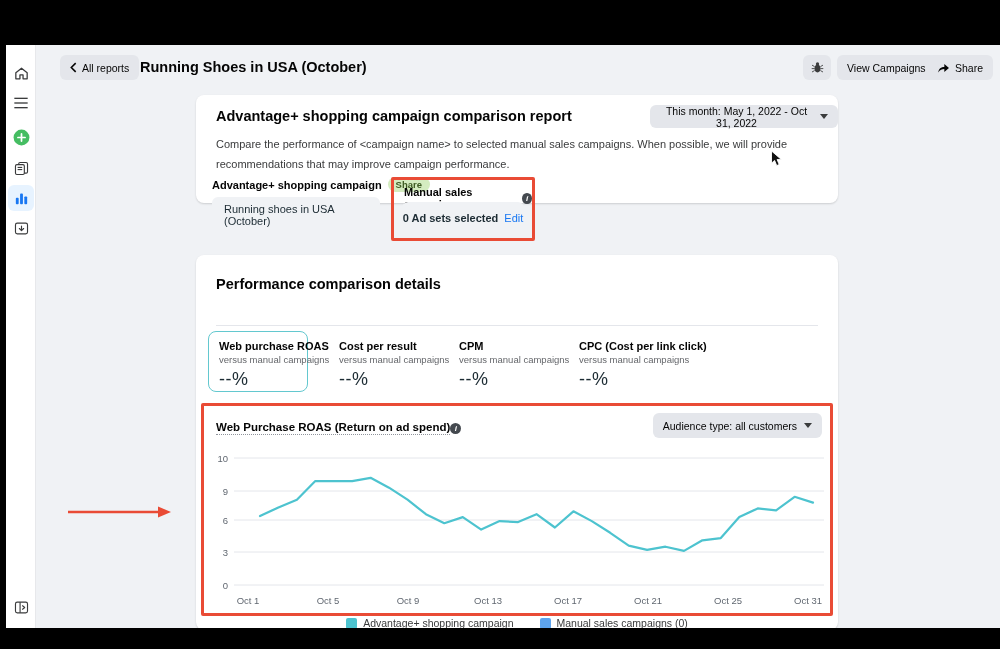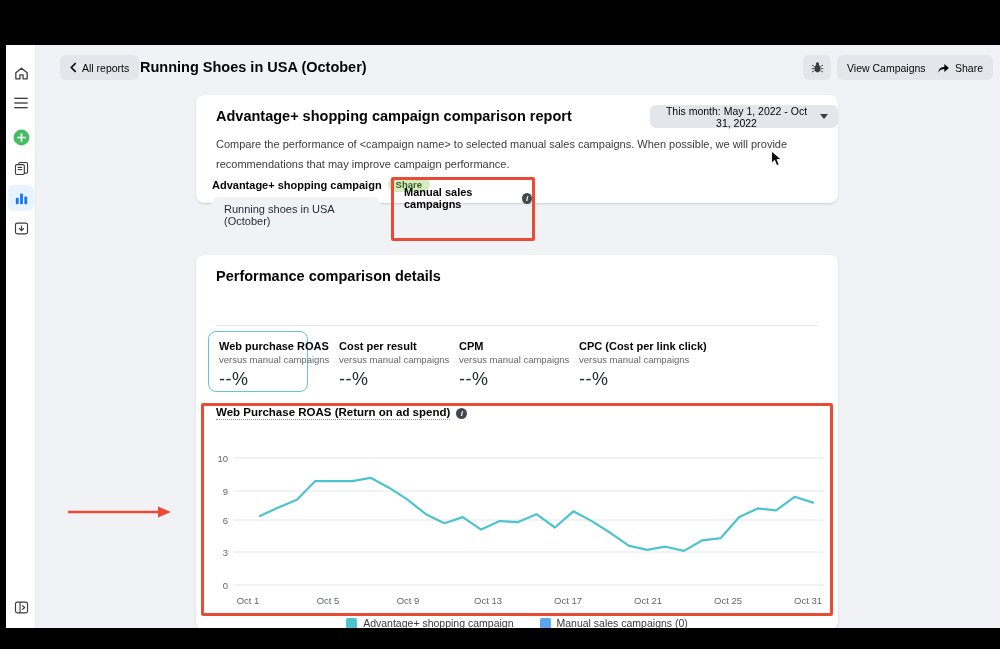--- a/index.html
+++ b/index.html
@@ -47,21 +47,21 @@
   .divider { position:absolute; left:20px; width:602px; border-top:1px solid #E4E6EB; }
 
   .metric { position:absolute; top:76px; width:116px; height:61px; padding:8px 10px; border:1.5px solid transparent; border-radius:8px; cursor:pointer; }
   .metric.selected { border-color:#63C8CF; width:100px; }
   .m-label { font-size:11px; font-weight:bold; color:#050505; white-space:nowrap; }
   .m-sub { font-size:9.5px; color:#65676B; margin-top:2px; white-space:nowrap; }
   .m-value { font-size:18px; color:#1C2B33; margin-top:4px; letter-spacing:.5px; }
 
   
   .chart-box { position:absolute; left:5px; top:148px; width:632px; height:213px; border-radius:2px; }
-  .chart-title { position:absolute; left:12px; top:0; font-size:11.5px; font-weight:bold; color:#050505; display:flex; align-items:center; gap:6px; }
+  .chart-title { position:absolute; left:12px; top:15px; font-size:11.5px; font-weight:bold; color:#050505; display:flex; align-items:center; }
   .chart-title .t { border-bottom:1px dotted #90949C; padding-bottom:1px; }
   .aud-pill { position:absolute; right:8px; top:7px; height:25px; padding:0 10px; font-size:10.5px; gap:7px; }
   .chart-svg { position:absolute; left:0; top:36px; }
 
   .legend-row { position:absolute; left:0; top:362px; width:642px; display:flex; justify-content:center; gap:26px; }
   .legend-item { display:flex; align-items:center; gap:6px; font-size:10.5px; color:#3A3B3C; cursor:pointer; }
   .legend-swatch { width:11px; height:11px; border-radius:2px; }
 
   
   .anno-arrow { position:absolute; left:66px; top:506px; width:106px; height:12px; pointer-events:none; }
@@ -168,25 +168,29 @@
       </div>
       <div class="grey-box" style="position:absolute; left:16px; top:102px; width:168px; height:36px; padding-left:12px">
         <span>Running shoes in USA (October)</span>
       </div>
 
       <div class="redbox manual-box">
         <div style="position:absolute; left:10px; top:6px" class="col-label">
           <span>Manual sales campaigns</span>
           <span class="info-dot">i</span>
         </div>
+        <div class="grey-box" style="position:absolute; left:8px; top:22px; width:122px; height:32px; justify-content:center">
+          <span style="font-weight:bold">0 Ad sets selected</span>
+          <span class="edit-link">Edit</span>
+        </div>
       </div>
     </section>
 
     <section class="card card2">
-      <h2 class="card-title" style="top:13px">Performance comparison details</h2>
+      <h2 class="card-title" style="top:21px">Performance comparison details</h2>
       <div class="divider" style="top:70px"></div>
 
       <div id="metrics-row">
           <div class="metric selected" style="left: 12px;">
     <div class="m-label">Web purchase ROAS</div>
     <div class="m-sub">versus manual campaigns</div>
     <div class="m-value">--%</div>
   </div>
           <div class="metric" style="left: 132px;">
     <div class="m-label">Cost per result</div>
@@ -203,20 +207,24 @@
     <div class="m-sub">versus manual campaigns</div>
     <div class="m-value">--%</div>
   </div>
         </div>
 
       <div class="redbox chart-box">
         <div class="chart-title">
           <span class="t">Web Purchase ROAS (Return on ad spend)</span>
           <span class="info-dot">i</span>
         </div>
+        <button class="pill aud-pill">
+          <span>Audience type: all customers</span>
+          <span class="caret"></span>
+        </button>
         <svg id="roas-chart" class="chart-svg" width="626" height="170" viewBox="0 0 626 170">
             <line x1="30" y1="16" x2="620" y2="16" stroke="#E4E6EB" stroke-width="1"></line>
             <text x="24" y="19.5" text-anchor="end" font-size="9.5" fill="#606770" font-family="Liberation Sans, sans-serif">10</text>
             <line x1="30" y1="49" x2="620" y2="49" stroke="#E4E6EB" stroke-width="1"></line>
             <text x="24" y="52.5" text-anchor="end" font-size="9.5" fill="#606770" font-family="Liberation Sans, sans-serif">9</text>
             <line x1="30" y1="78" x2="620" y2="78" stroke="#E4E6EB" stroke-width="1"></line>
             <text x="24" y="81.5" text-anchor="end" font-size="9.5" fill="#606770" font-family="Liberation Sans, sans-serif">6</text>
             <line x1="30" y1="110" x2="620" y2="110" stroke="#E4E6EB" stroke-width="1"></line>
             <text x="24" y="113.5" text-anchor="end" font-size="9.5" fill="#606770" font-family="Liberation Sans, sans-serif">3</text>
             <line x1="30" y1="143" x2="620" y2="143" stroke="#E4E6EB" stroke-width="1"></line>

